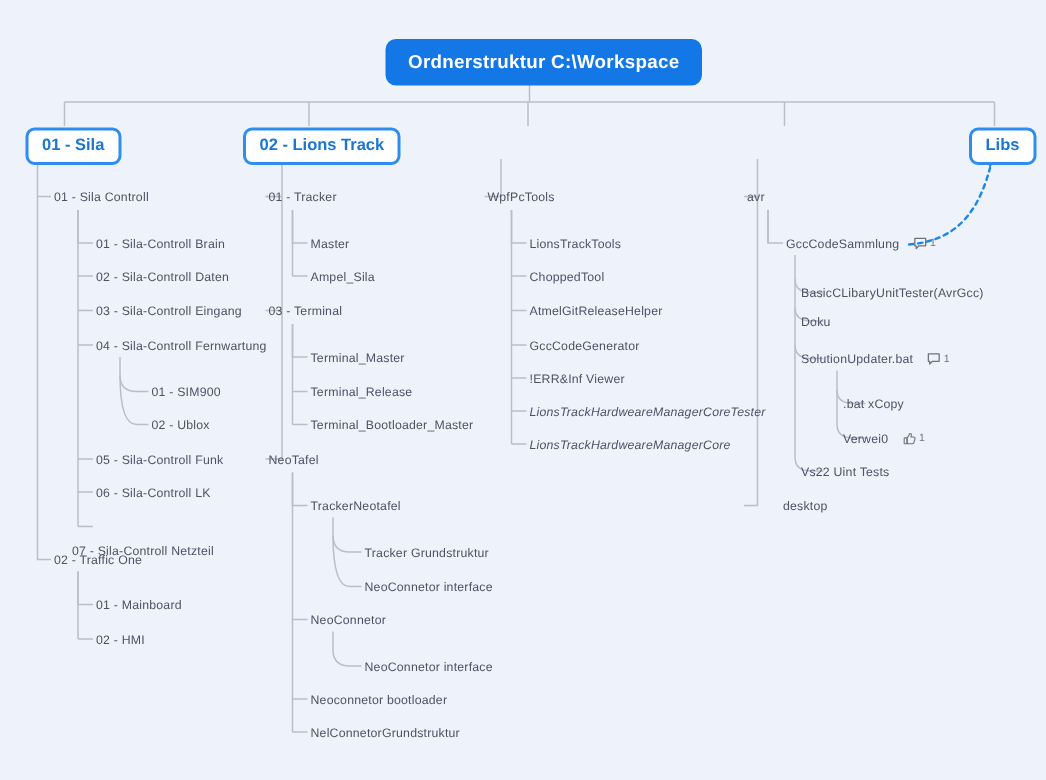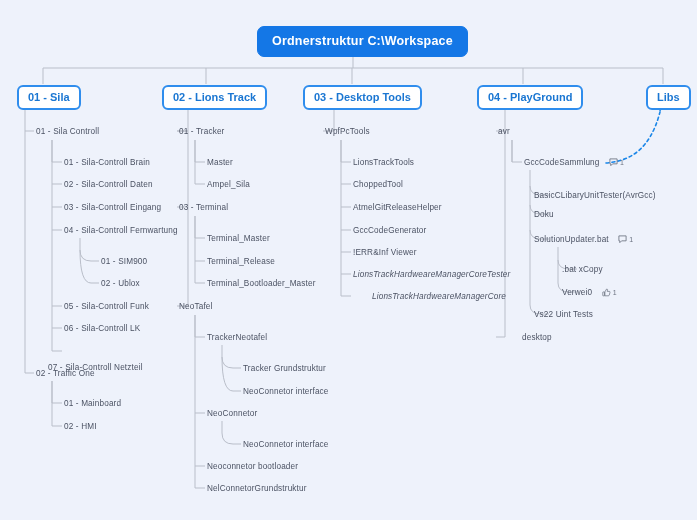--- a/index.html
+++ b/index.html
@@ -163,22 +163,20 @@
     <g fill="none">
       <path d="M606,163 C630,161 650,150 660,112" stroke="#1a86e8" stroke-width="1.6" stroke-dasharray="3,3" stroke-linecap="round"></path>
       <path d="M660,112 l-3.2,6.4 l6.4,0 z" fill="#1a86e8" transform="rotate(183 660 112)"></path>
     </g>
   </svg>
 
   <div class="node root" style="left:257px; top:26px;">Ordnerstruktur C:\Workspace</div>
 
   <div class="node lv1" style="left:17px; top:85px;">01 - Sila</div>
   <div class="node lv1" style="left:162px; top:85px;">02 - Lions Track</div>
-  <div class="node lv1" style="left:303px; top:85px;">03 - Desktop Tools</div>
-  <div class="node lv1" style="left:477px; top:85px;">04 - PlayGround</div>
   <div class="node lv1" style="left:646px; top:85px;">Libs</div>
 
   <div class="node plain" style="left:36px; top:127px;">01 - Sila Controll</div>
   <div class="node plain" style="left:64px; top:158px;">01 - Sila-Controll Brain</div>
   <div class="node plain" style="left:64px; top:180px;">02 - Sila-Controll Daten</div>
   <div class="node plain" style="left:64px; top:203px;">03 - Sila-Controll Eingang</div>
   <div class="node plain" style="left:64px; top:226px;">04 - Sila-Controll Fernwartung</div>
   <div class="node plain" style="left:101px; top:257px;">01 - SIM900</div>
   <div class="node plain" style="left:101px; top:279px;">02 - Ublox</div>
   <div class="node plain" style="left:64px; top:302px;text-align:right;">05 - Sila-Controll Funk</div>
@@ -204,21 +202,21 @@
   <div class="node plain" style="left:207px; top:462px;">Neoconnetor bootloader</div>
   <div class="node plain" style="left:207px; top:484px;">NelConnetorGrundstruktur</div>
 
   <div class="node plain" style="left:325px; top:127px;">WpfPcTools</div>
   <div class="node plain" style="left:353px; top:158px;">LionsTrackTools</div>
   <div class="node plain" style="left:353px; top:180px;">ChoppedTool</div>
   <div class="node plain" style="left:353px; top:203px;">AtmelGitReleaseHelper</div>
   <div class="node plain" style="left:353px; top:226px;">GccCodeGenerator</div>
   <div class="node plain" style="left:353px; top:248px;">!ERR&amp;Inf Viewer</div>
   <div class="node plain ital" style="left:353px; top:270px;">LionsTrackHardweareManagerCoreTester</div>
-  <div class="node plain ital" style="left:353px; top:292px;margin-left:19px;">LionsTrackHardweareManagerCore</div>
+  <div class="node plain ital" style="left:353px; top:292px;">LionsTrackHardweareManagerCore</div>
 
   <div class="node plain" style="left:498px; top:127px;">avr</div>
 
   <div class="node plain" style="left:524px; top:158px;">
     <span>GccCodeSammlung</span>
     <span class="badge">
       <svg width="9" height="9" viewBox="0 0 16 16">
         <path d="M1.6 1.6 H14.4 V10.4 H6.4 L3.2 13.6 V10.4 H1.6 Z" fill="none" stroke="#6b7280" stroke-width="1.5" stroke-linejoin="round"></path>
       </svg>
       <span>1</span>

